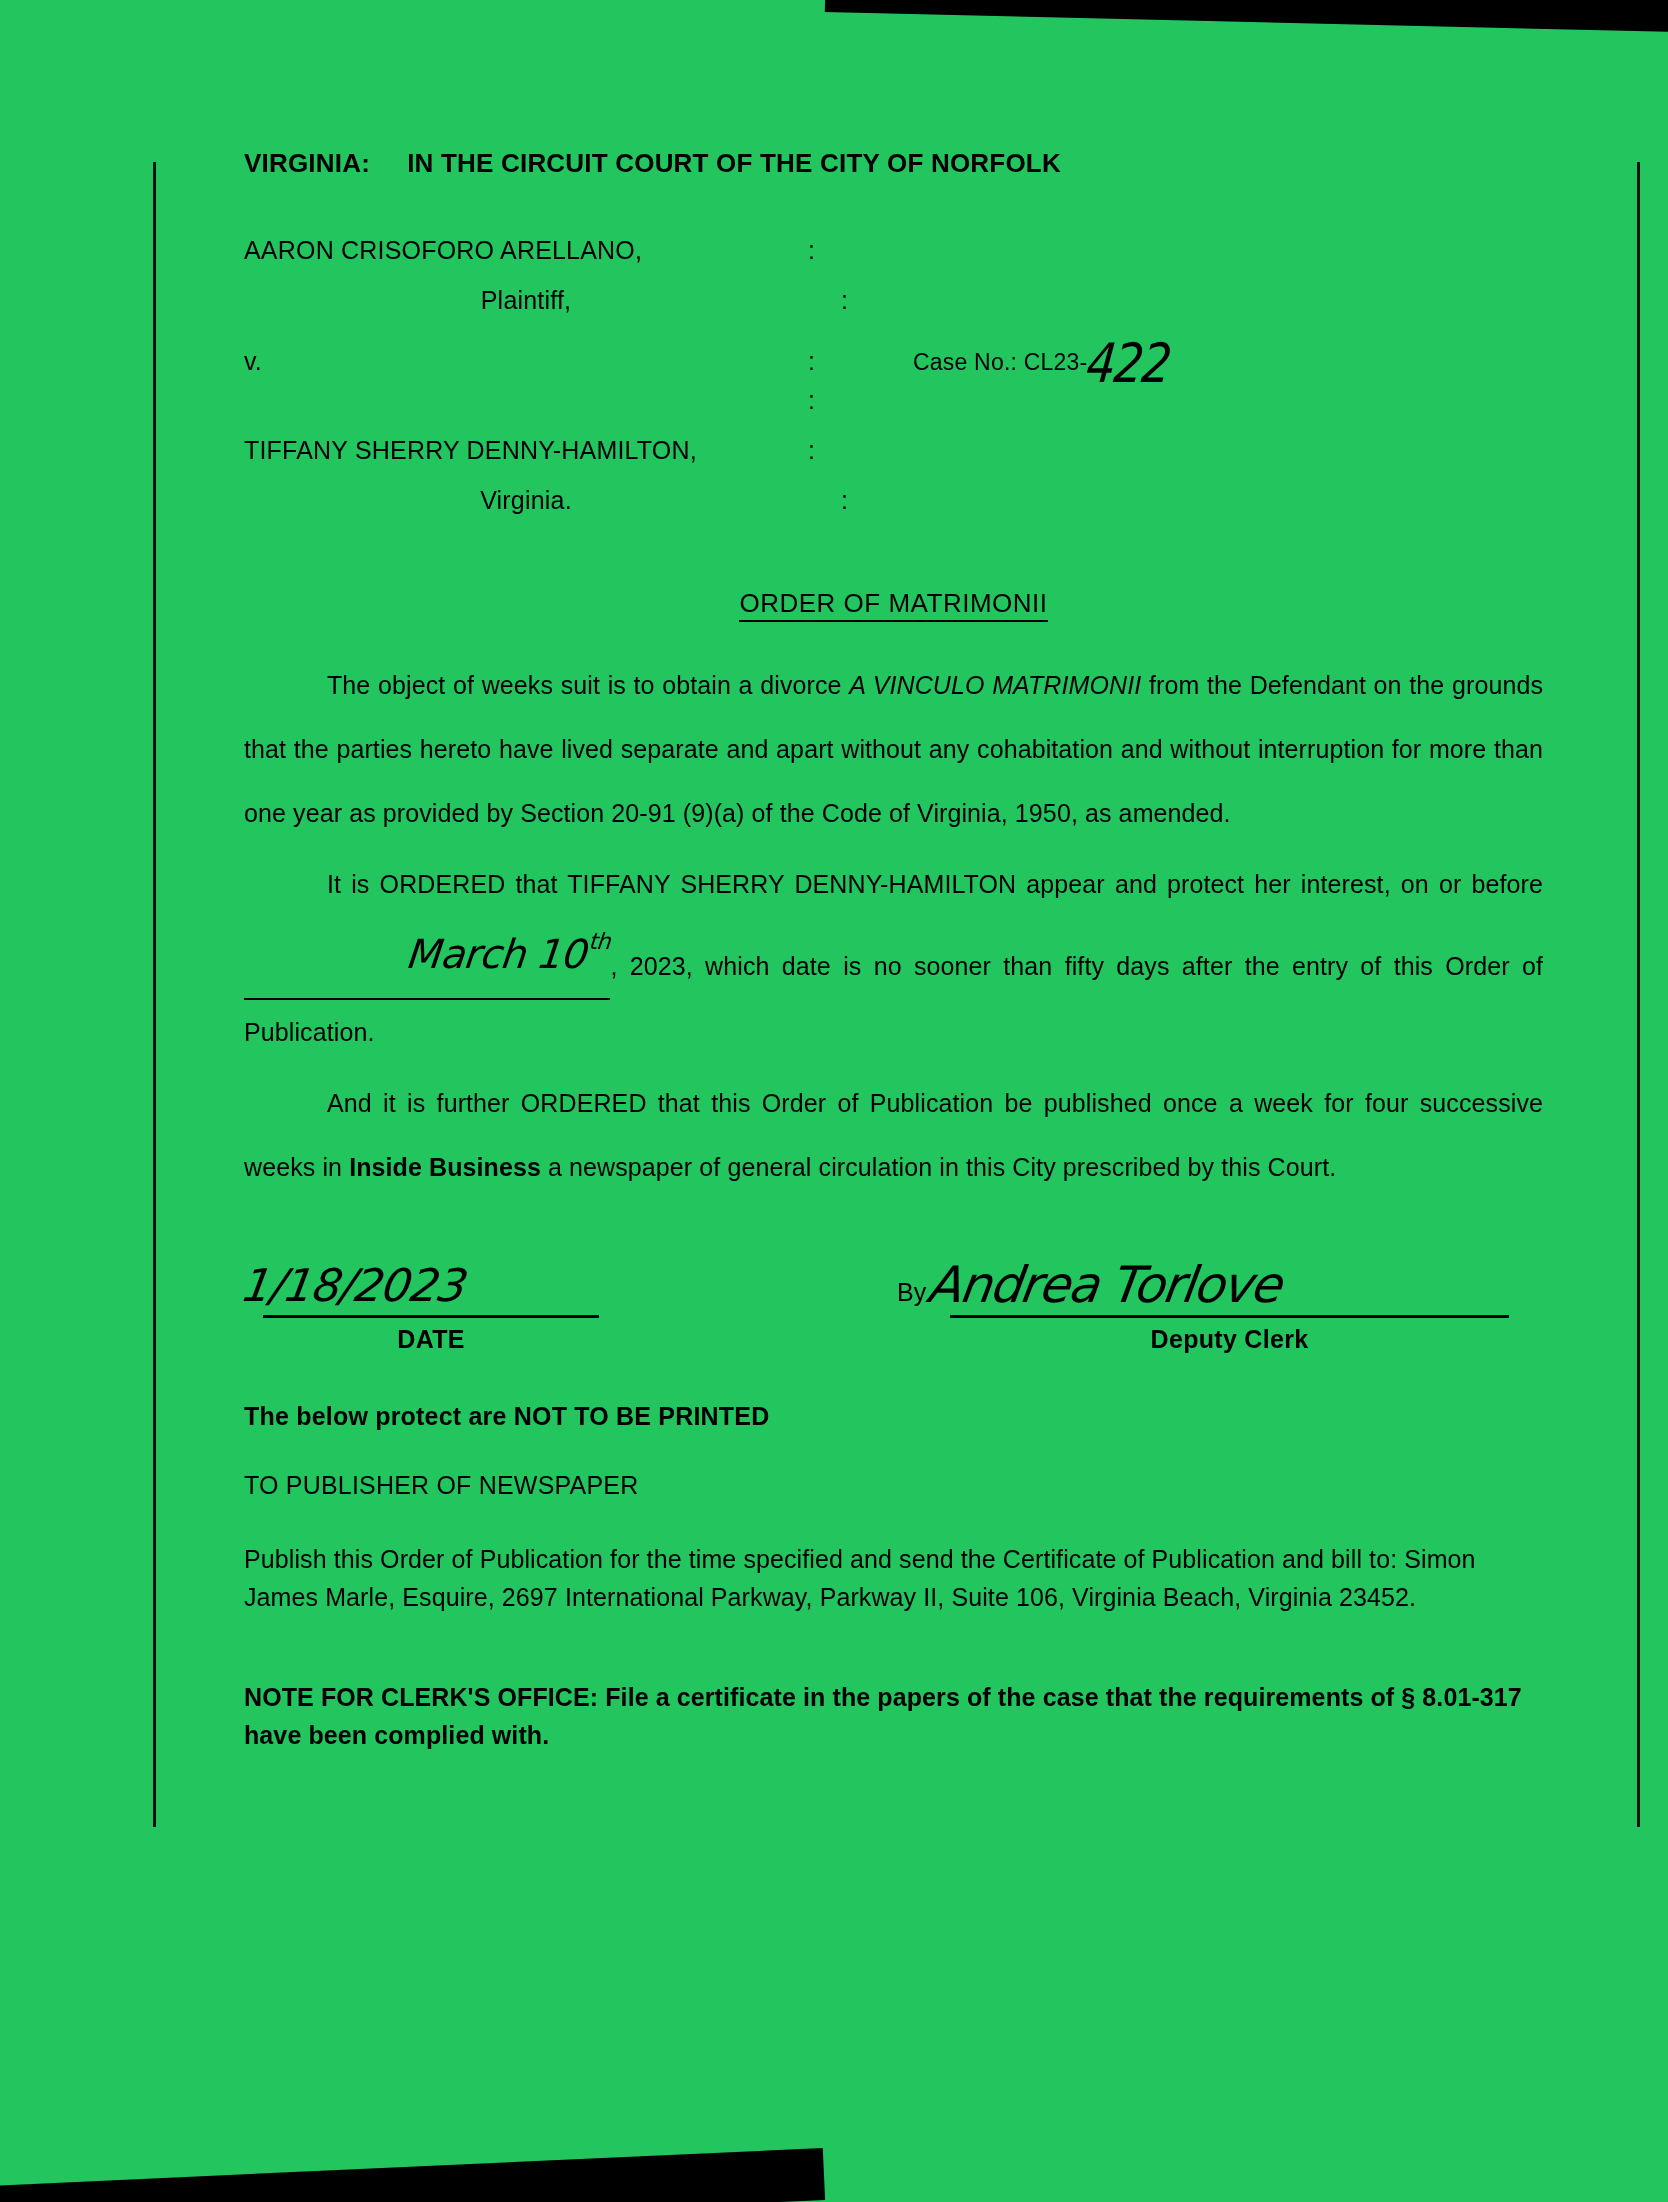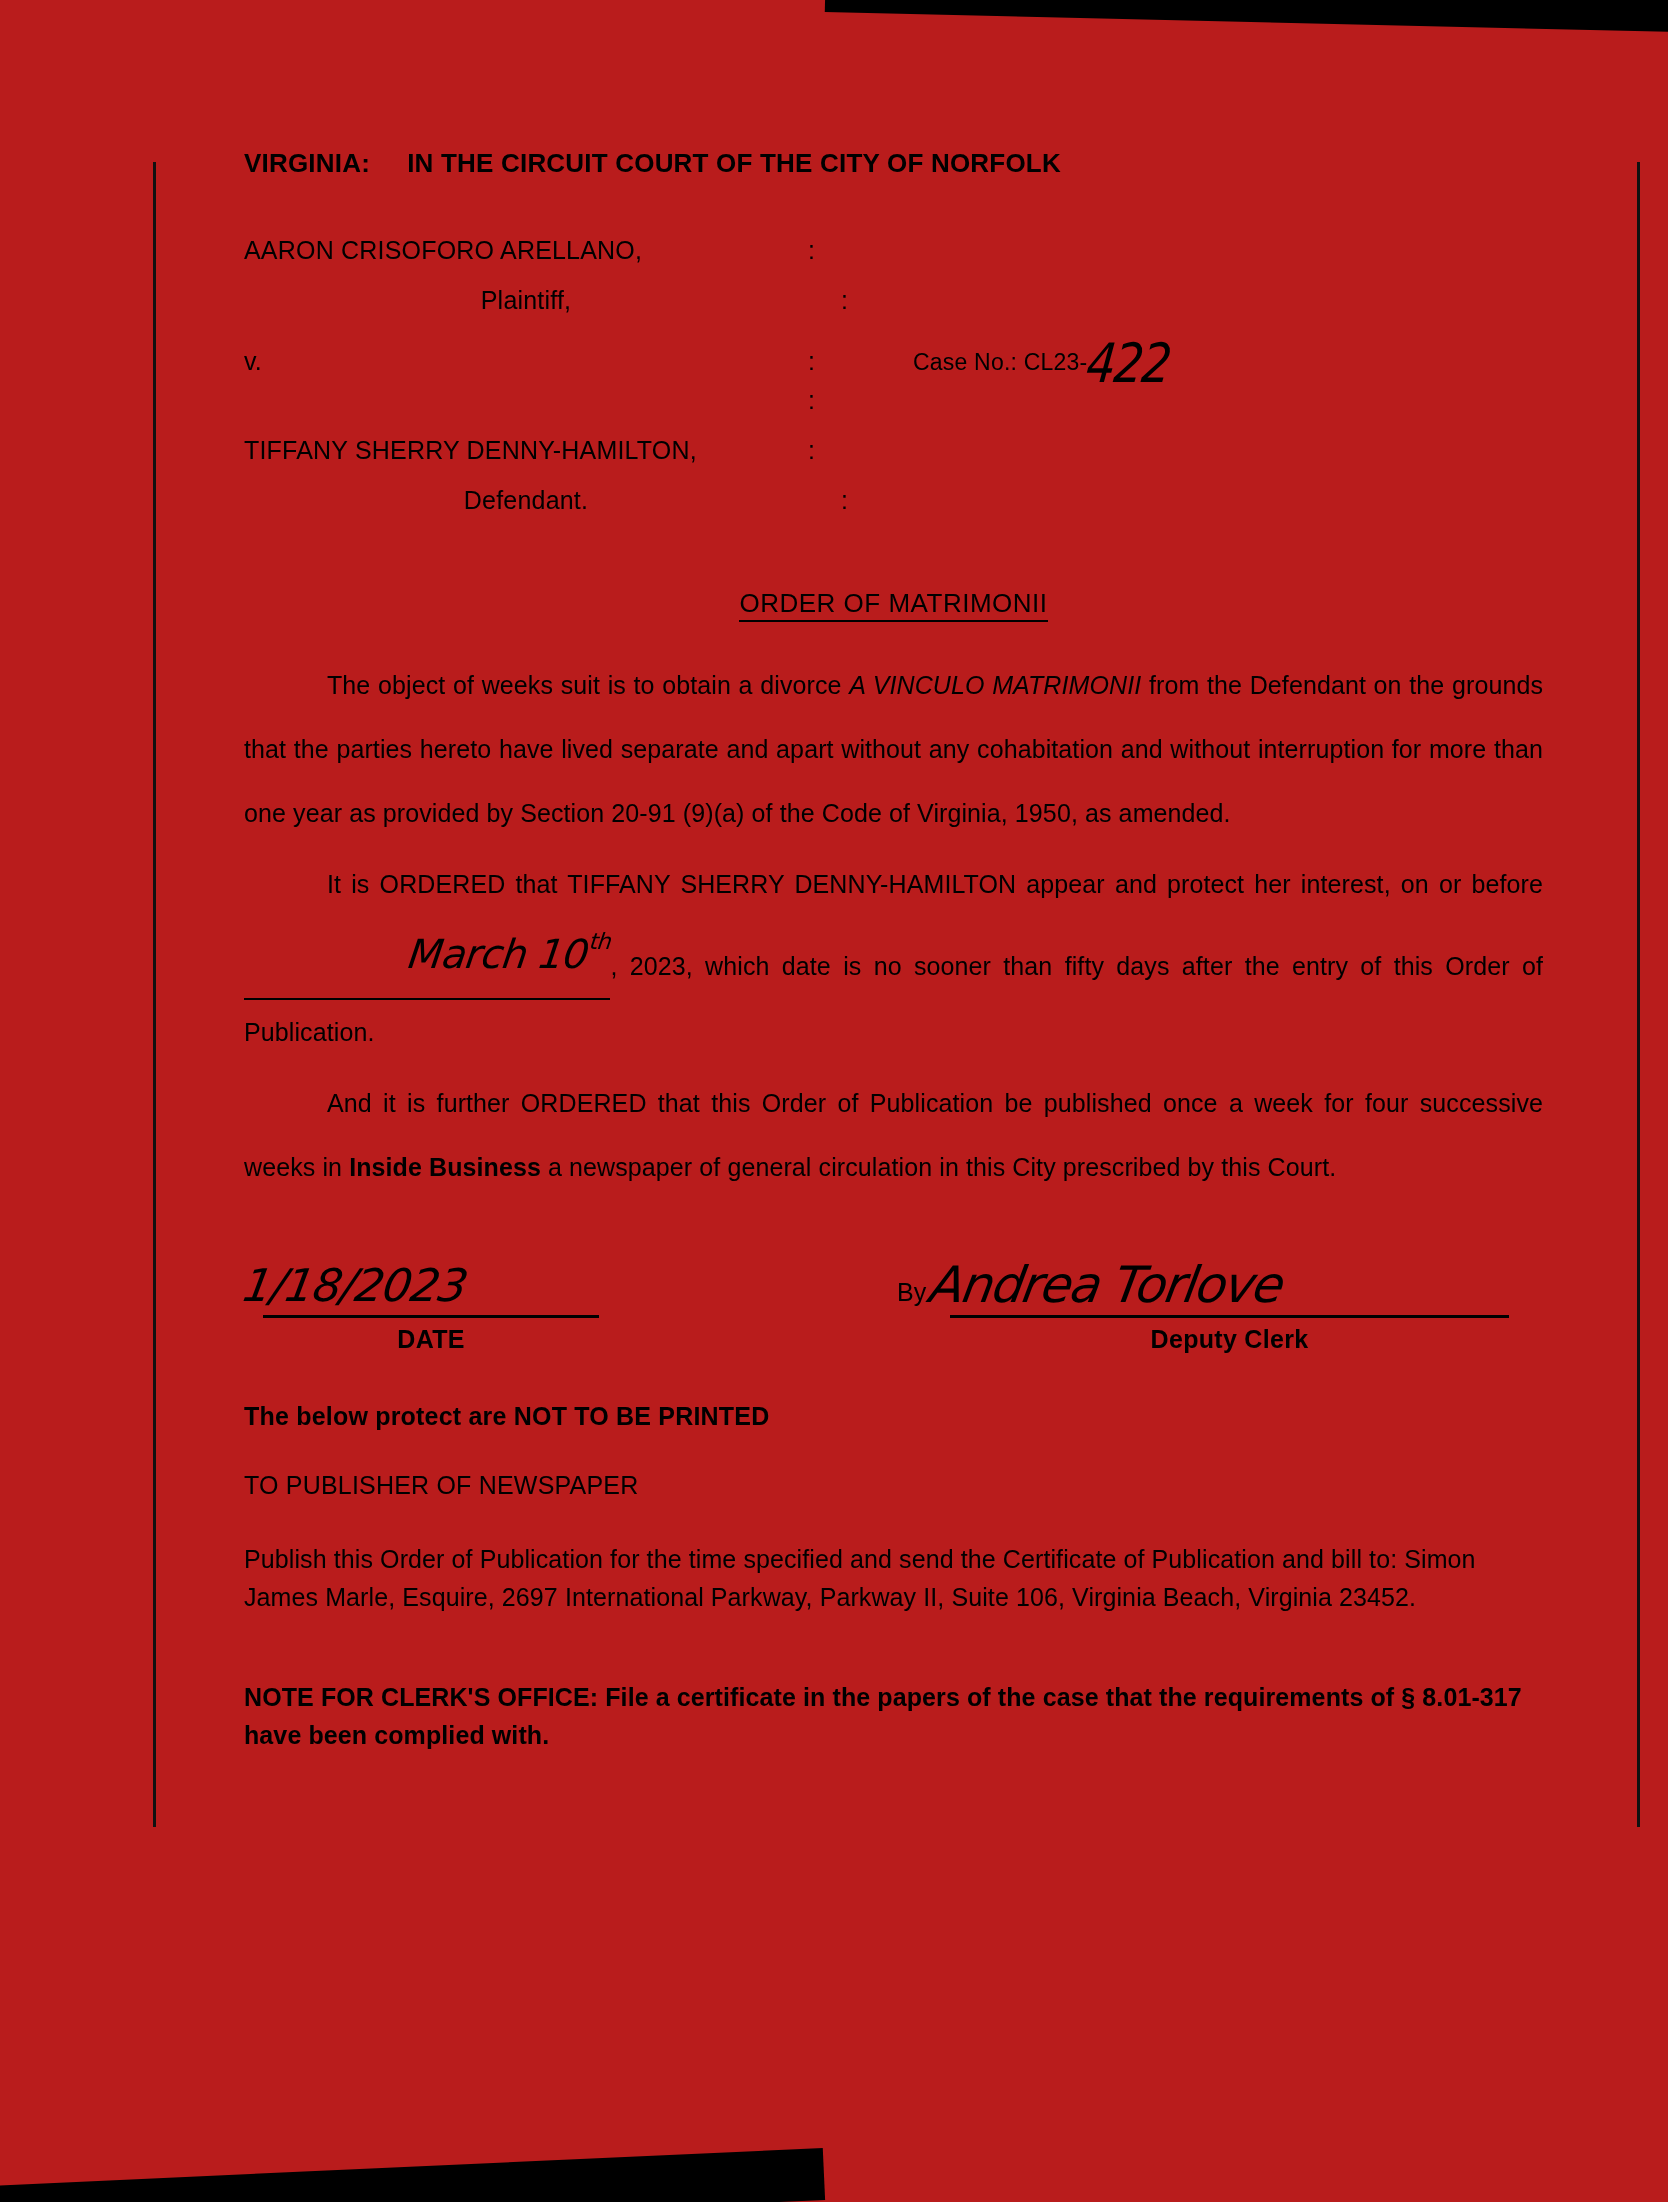--- a/index.html
+++ b/index.html
@@ -8,21 +8,21 @@
     background: #ffffff;
   }
   body {
     font-family: "Liberation Sans", sans-serif;
     color: #000000;
   }
   #page {
     position: relative;
     width: 1668px;
     height: 2203px;
-    background: #b91c1c;
+    background: #22c55e;
     overflow: hidden;
   }
 
   
   .scan-band {
     position: absolute;
     background: #000000;
     pointer-events: none;
   }
   .scan-band-top {
@@ -266,21 +266,21 @@
         <div class="cap-party"></div>
         <div class="cap-colon">:</div>
       </div>
 
       <div class="caption-row">
         <div class="cap-party">TIFFANY SHERRY DENNY-HAMILTON,</div>
         <div class="cap-colon">:</div>
       </div>
 
       <div class="caption-row">
-        <div class="cap-party right">Defendant.</div>
+        <div class="cap-party right">Virginia.</div>
         <div class="cap-colon">:</div>
       </div>
 
     </div>
 
     <div class="order-heading">
       <span>ORDER OF MATRIMONII</span>
     </div>
 
     <p class="body-par">

